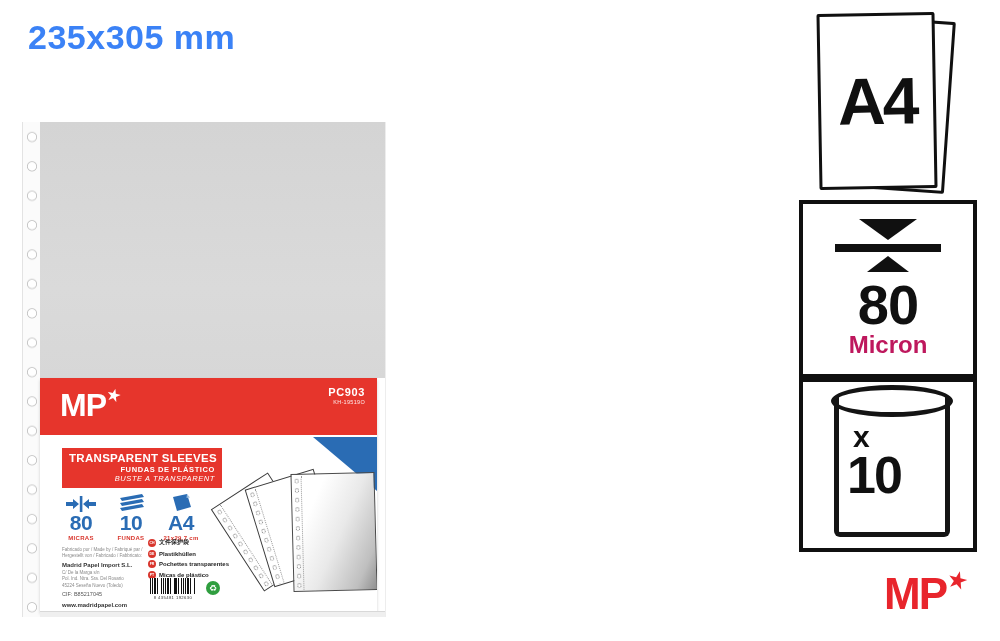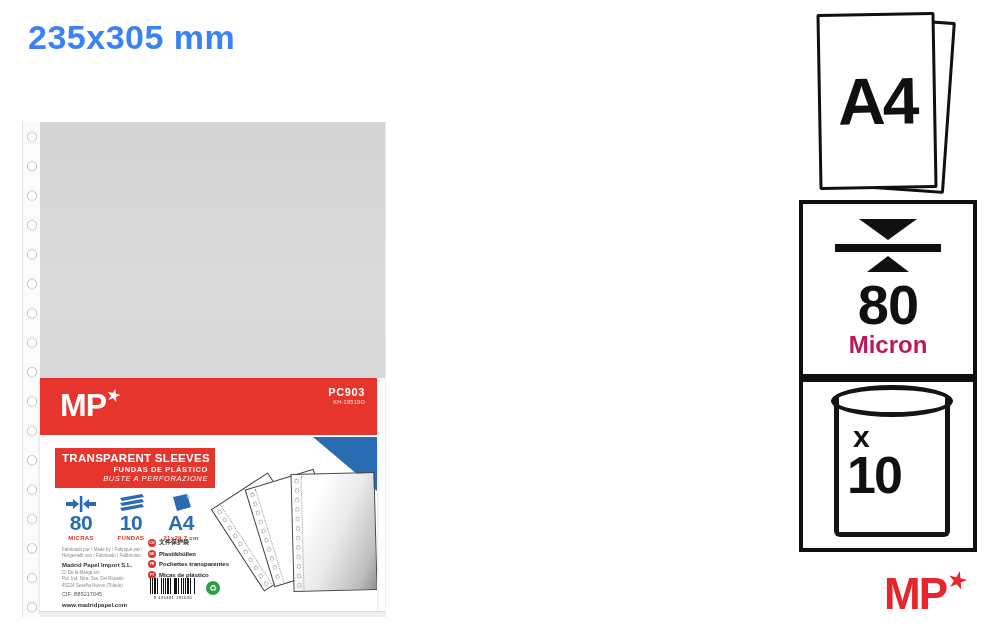--- a/index.html
+++ b/index.html
@@ -26,21 +26,21 @@
   .mp-logo-white{position:absolute;left:20px;top:7px;color:#fff;font-size:32px;font-weight:800;letter-spacing:-1px;}
   .mp-logo-white .star{font-size:17px;vertical-align:15px;display:inline-block;transform:rotate(14deg);}
   .sku-block{position:absolute;right:12px;top:8px;text-align:right;color:#fff;}
   .sku{font-size:11px;font-weight:700;letter-spacing:.6px;}
   .sku-sub{font-size:5.5px;letter-spacing:.3px;margin-top:1px;opacity:.9;}
 
   .white-area{position:absolute;left:0;top:57px;right:0;bottom:0;background:#fff;overflow:hidden;}
   .blue-corner{position:absolute;right:0;top:2px;width:0;height:0;
     border-top:54px solid #2a6cb4;border-left:64px solid transparent;}
 
-  .title-box{position:absolute;left:15px;top:13px;width:146px;background:#e6352c;color:#fff;padding:4px 7px 5px;}
+  .title-box{position:absolute;left:22px;top:13px;width:146px;background:#e6352c;color:#fff;padding:4px 7px 5px;}
   .title-box .t1{font-size:11.5px;font-weight:800;letter-spacing:.3px;white-space:nowrap;}
   .title-box .t2{font-size:7.5px;text-align:right;letter-spacing:.6px;margin-top:1px;font-weight:bold;}
   .title-box .t3{font-size:7.5px;font-style:italic;text-align:right;letter-spacing:.6px;}
 
   .spec{position:absolute;top:57px;text-align:center;color:#2a6cb4;}
   .spec .ic{height:20px;display:flex;align-items:flex-end;justify-content:center;}
   .spec .val{font-size:21px;font-weight:800;line-height:1.05;letter-spacing:-.5px;}
   .spec .lbl{font-size:6px;font-weight:700;color:#d8352c;letter-spacing:.3px;margin-top:1px;}
   .spec1{left:18px;width:46px;}
   .spec2{left:68px;width:46px;}
@@ -122,21 +122,21 @@
           <div class="sku-sub">KH-19519O</div>
         </div>
       </div>
 
       <div class="white-area">
         <div class="blue-corner"></div>
 
         <div class="title-box">
           <div class="t1">TRANSPARENT SLEEVES</div>
           <div class="t2">FUNDAS DE PLÁSTICO</div>
-          <div class="t3">BUSTE A PERFORAZIONE</div>
+          <div class="t3">BUSTE A TRANSPARENT</div>
         </div>
 
         <div class="spec spec1">
           <div class="ic">
             <svg width="30" height="16" viewBox="0 0 30 16">
                 <g fill="#2a6cb4">
                   <polygon points="0,6 7,6 7,3 13,8 7,13 7,10 0,10"></polygon>
                   <rect x="13.8" y="0" width="2.6" height="16"></rect>
                   <polygon points="30,6 23,6 23,3 17,8 23,13 23,10 30,10"></polygon>
                 </g>

